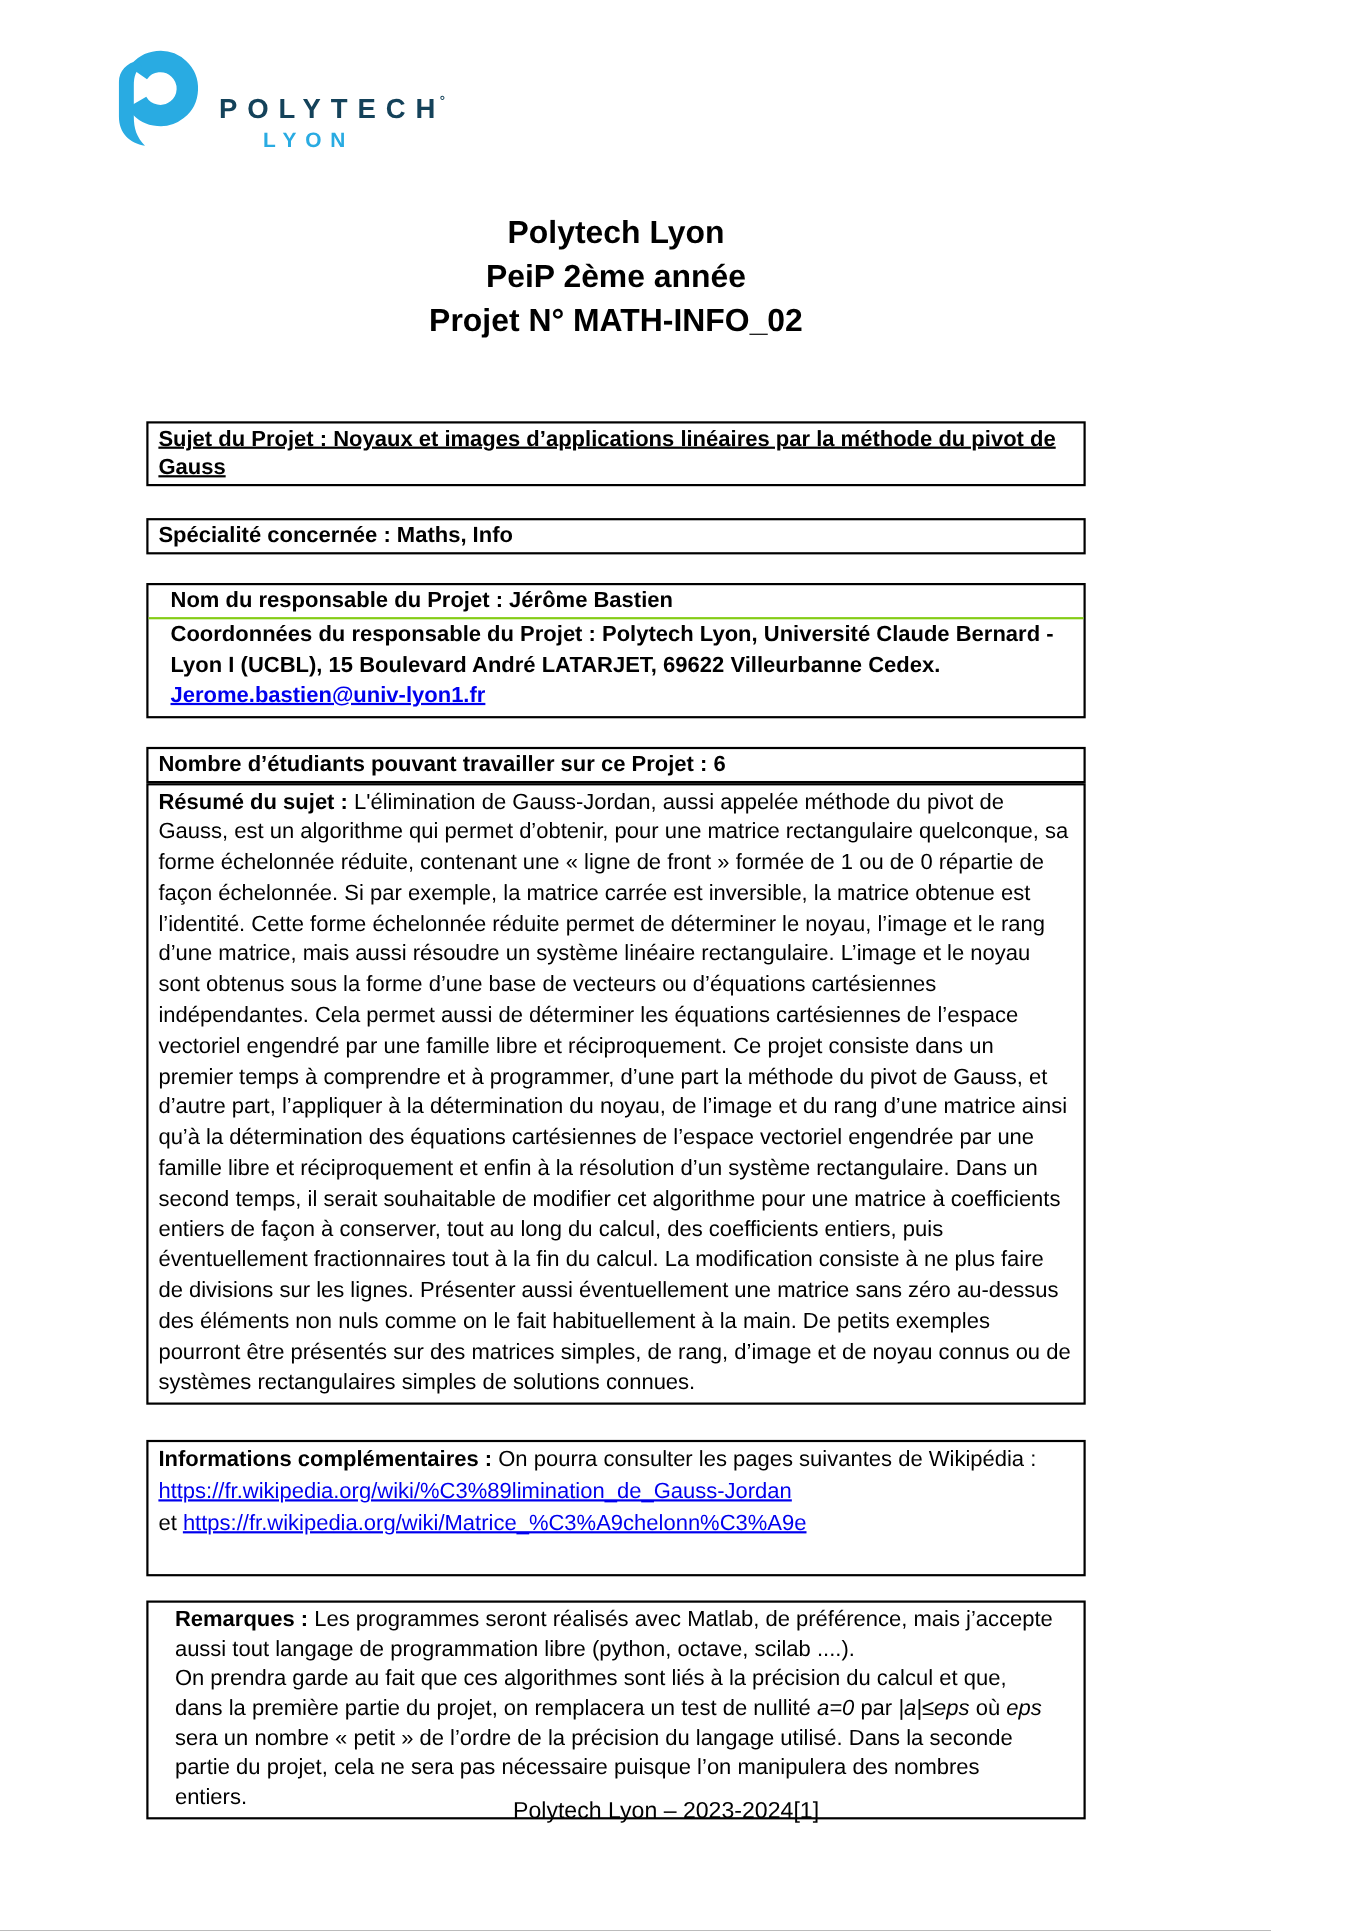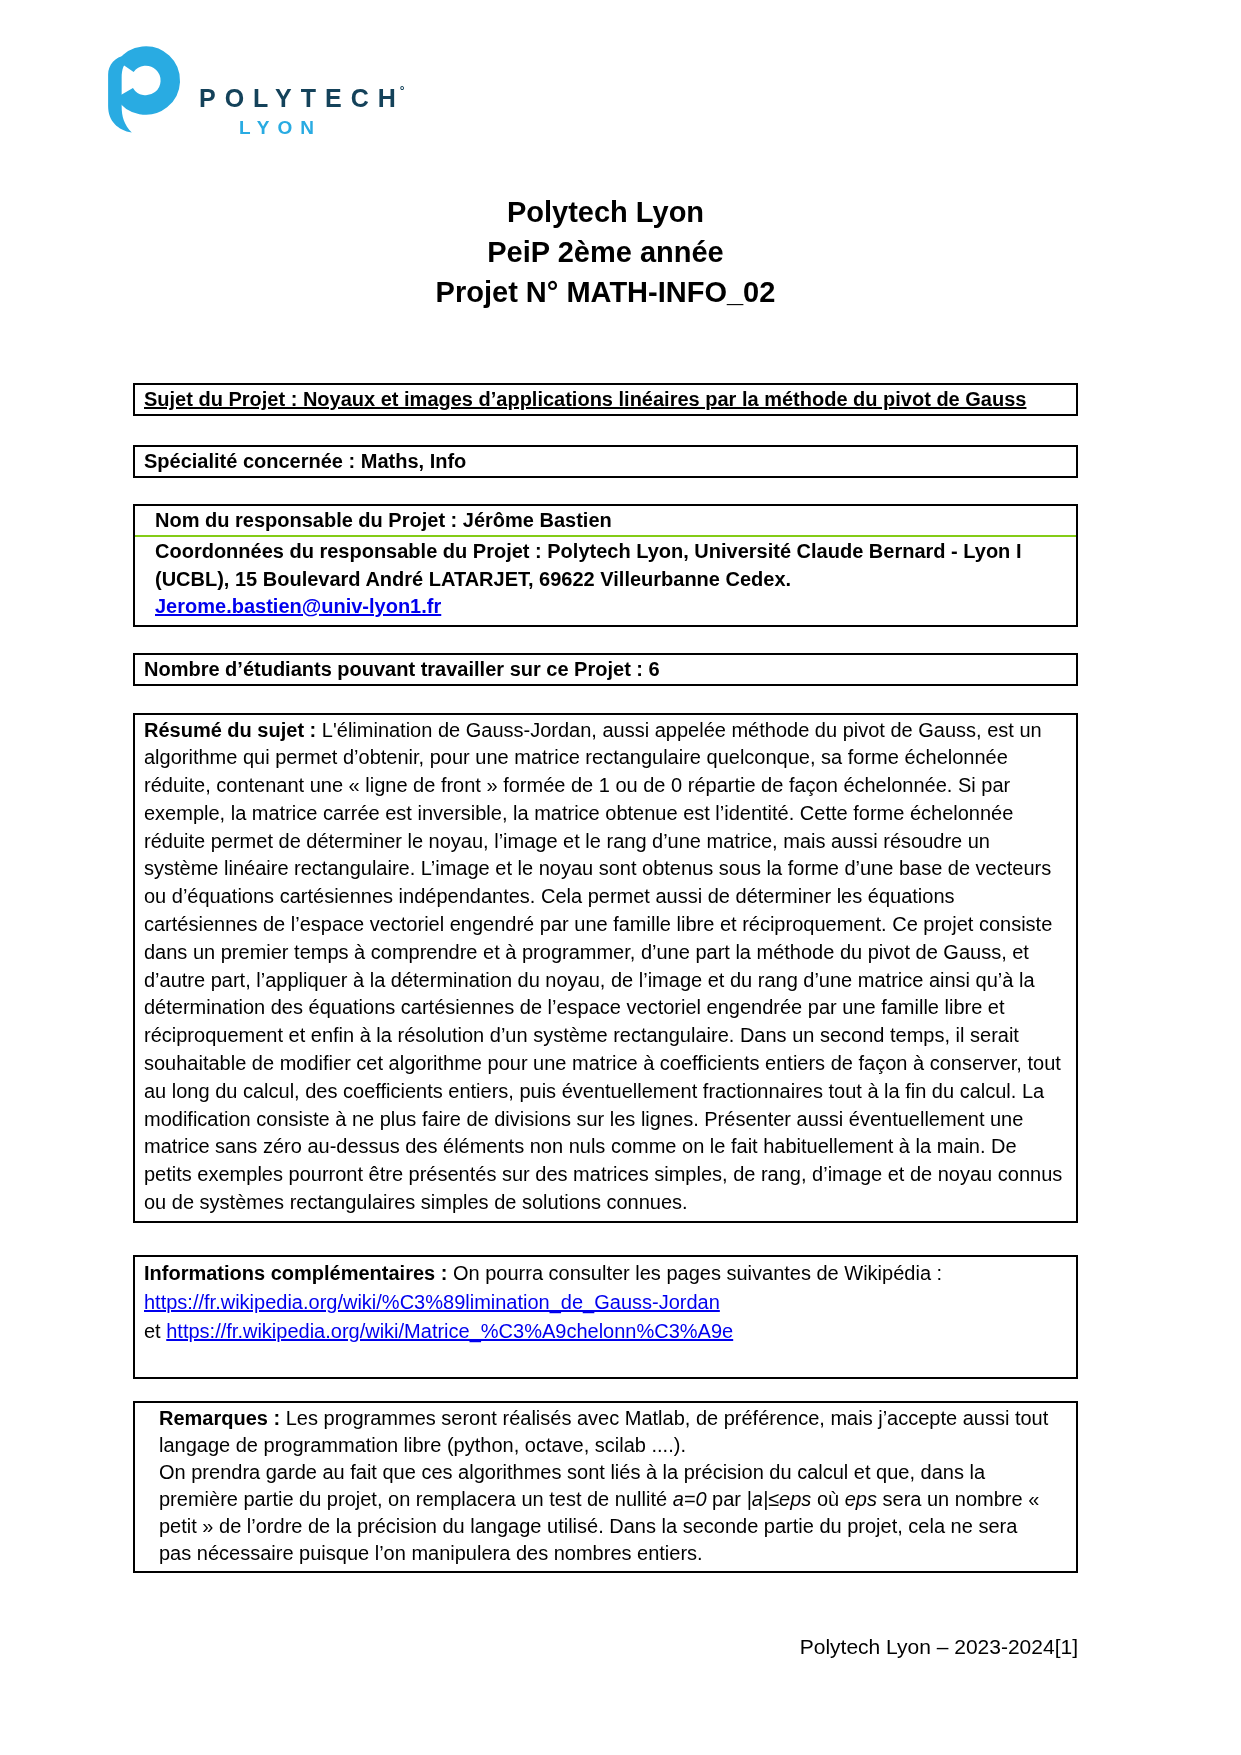--- a/index.html
+++ b/index.html
@@ -15,51 +15,51 @@
   
   .logo { position:absolute; left:95px; top:40px; display:flex; gap:16px; }
   .logo-mark { width:88px; height:98px; }
   .logo-ring { fill:none; stroke:var(--light-blue,#29ABE2); stroke-width:23; }
   .logo-tail { fill:var(--light-blue,#29ABE2); }
   .logo-text { padding-top:20px; }
   .brand { font-weight:bold; font-size:25px; letter-spacing:9px; color:var(--dark-blue,#14425A); white-space:nowrap;margin-top:24px; }
   .brand .deg { font-size:12px; vertical-align:12px; letter-spacing:0; margin-left:-5px; }
   .city { font-weight:bold; font-size:19px; letter-spacing:8px; color:var(--light-blue,#29ABE2); margin-top:4px;margin-left:40px; }
   
-  .content { margin-left:133px; width:945px; }
+  .content { margin-left:133px; width:854px; }
   .title { padding-top:192px; text-align:center; font-weight:bold; font-size:29px; line-height:40px; }
   .box {
     box-sizing:border-box;
     border:2px solid #000;
     padding:1px 9px 2px;
     font-size:20px;
     line-height:26px;
   }
   .box p { margin:0; }
   .mt-first { margin-top:71px;text-decoration:underline; }
   .mt-a { margin-top:29px; }
   .mt-b { margin-top:26px; }
-  .mt-c { margin-top:27px; }
+  .mt-c { }
   .mt-d { margin-top:32px; }
   .mt-e { margin-top:22px; }
   .box.nopad { padding:0; }
   .box .row { padding:1px 20px 2px; }
   .box .row + .row { border-top:2px solid #84cc16; line-height:27.5px; padding-bottom:4px; }
   .box.summary { line-height:27.8px; padding:2px 9px 4px; }
   .box.infos { line-height:29px; padding:2px 9px 31px; }
   .box.remarks { line-height:27px; padding:2px 24px 4px; }
   .b { font-weight:bold; }
   .it { font-style:italic; }
   a.link { color:var(--link-blue,#0000EE); text-decoration:underline; cursor:pointer; }
   a.link.b { font-weight:bold; }
   .email-line { margin:0; }
   
   .footer {
     position:absolute; top:1634px; left:133px; width:945px;
-    display:flex; justify-content:flex-end;
+    display:flex; justify-content:center;
     font-size:21px; line-height:26px;
   }
 </style>
 </head>
 <body>
 
 <div class="page">
 
   <div class="logo">
     <svg class="logo-mark" viewBox="0 0 104 114" aria-hidden="true">

